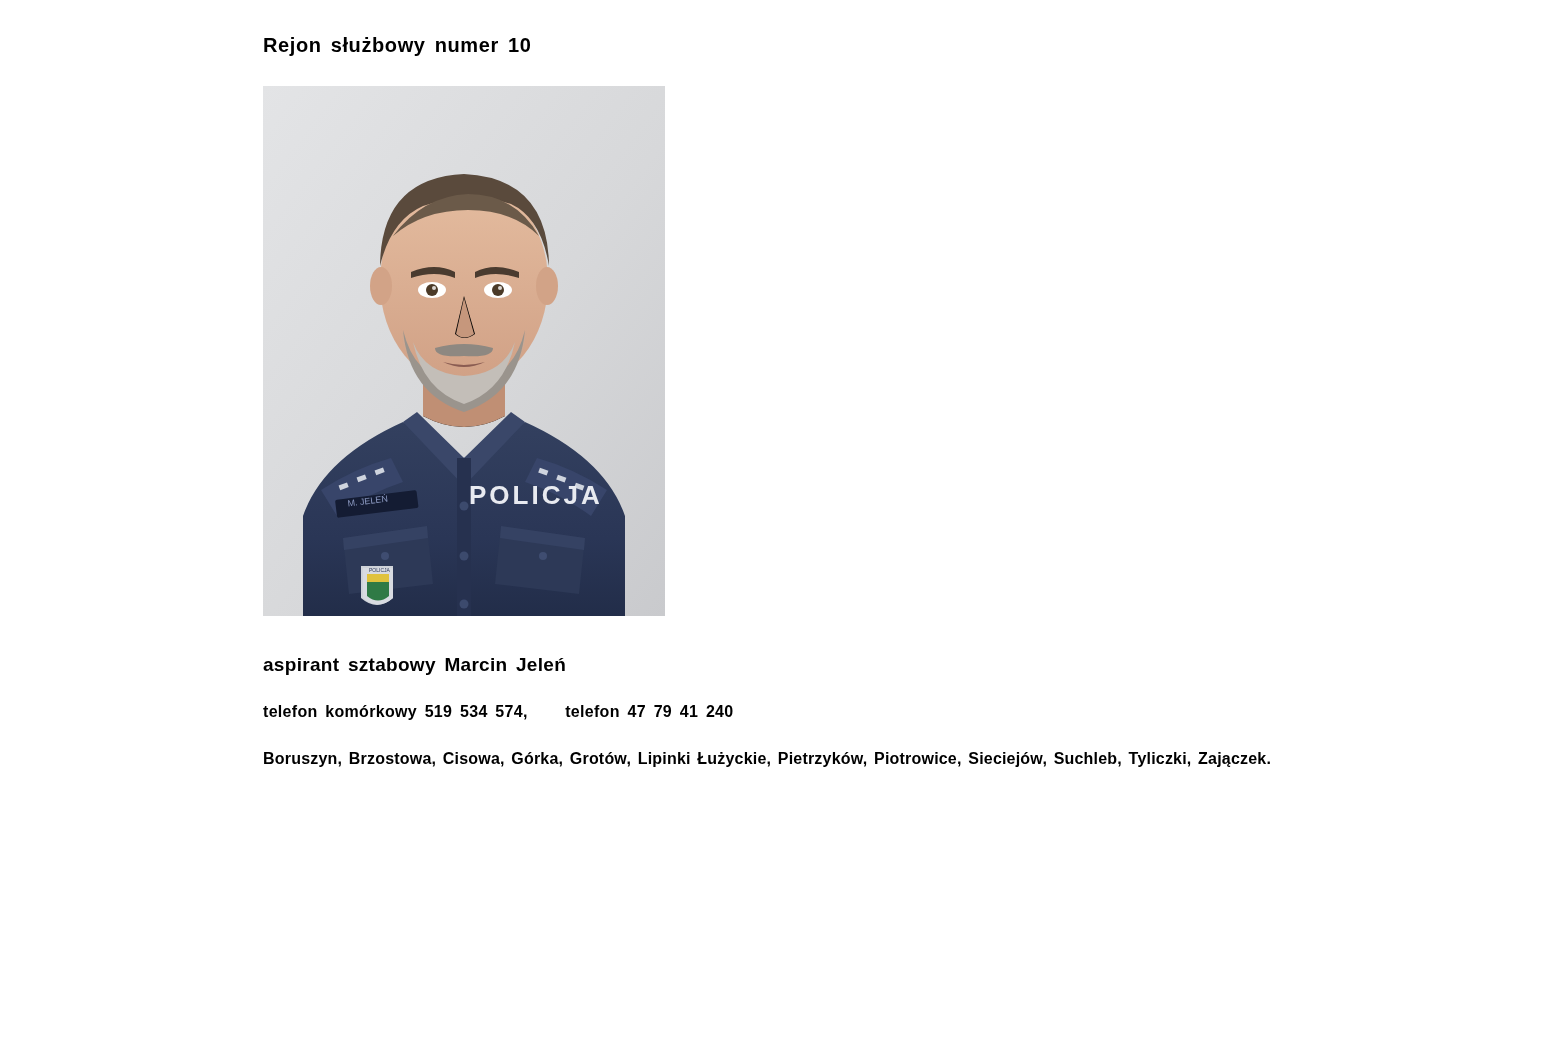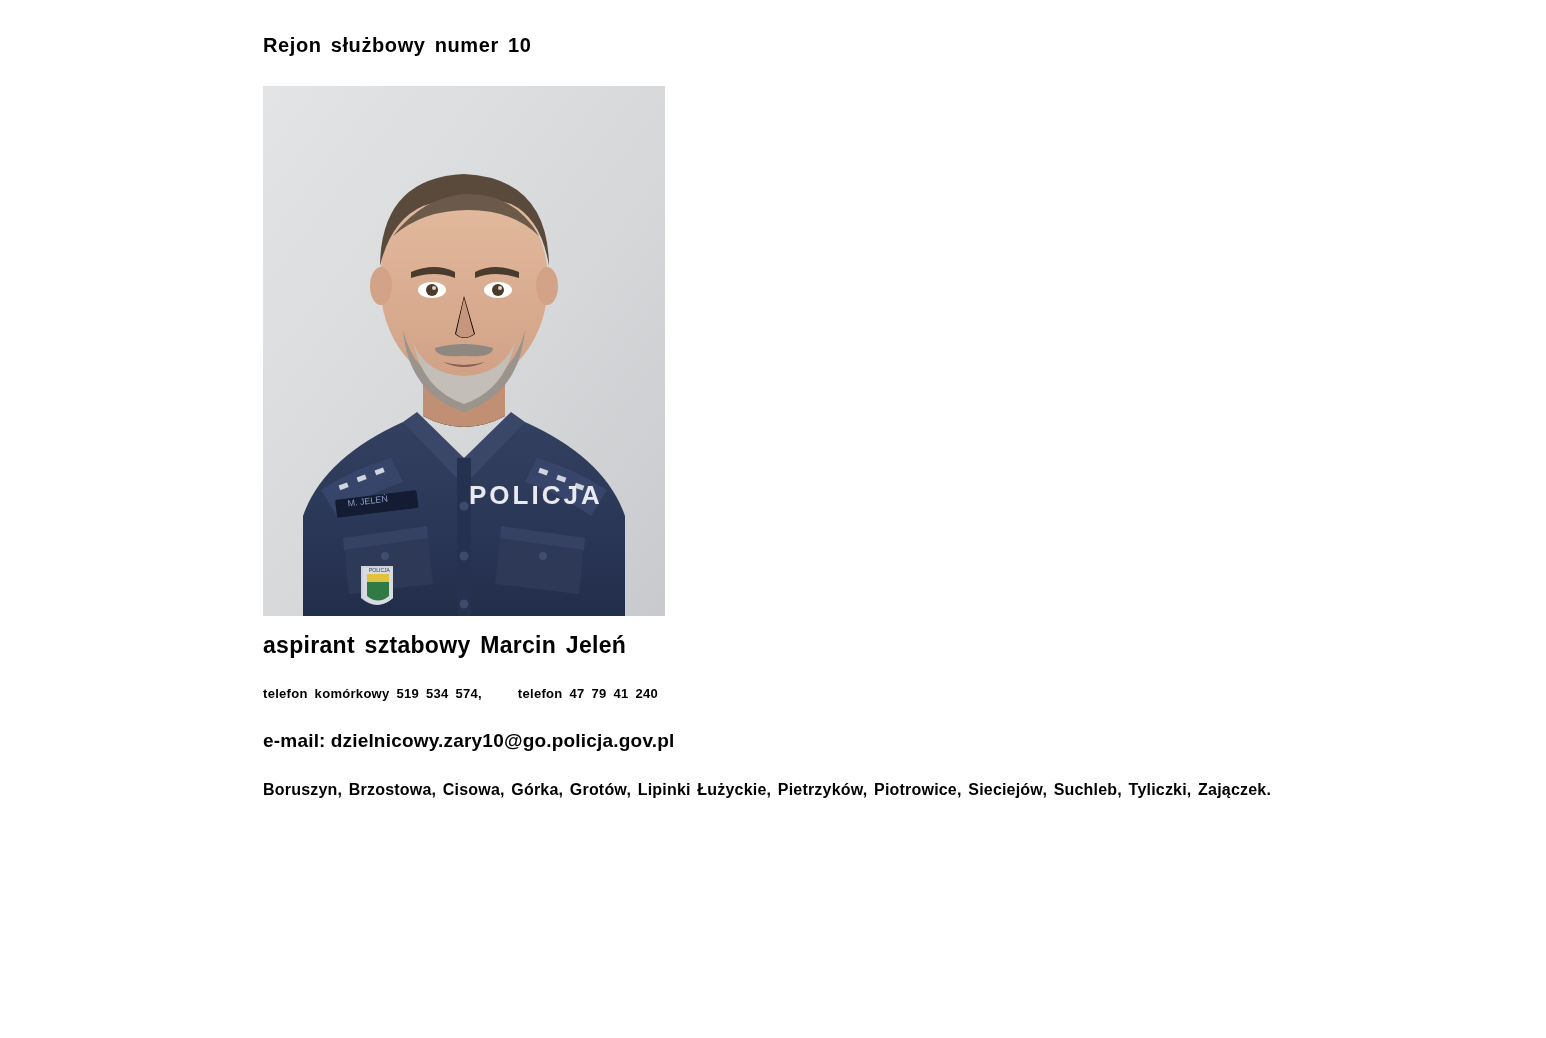--- a/index.html
+++ b/index.html
@@ -39,28 +39,28 @@
     position: relative;
     overflow: hidden;
     background: #d8d9db;
   }
   .photo-svg {
     display: block;
     width: 402px;
     height: 530px;
   }
   .officer-name {
-    font-size: 23px;
+    font-size: 19px;
     font-weight: bold;
     letter-spacing: 0.3px;
     word-spacing: 3px;
-    margin-top: 16px;
+    margin-top: 38px;
   }
   .phone-line {
-    font-size: 13px;
+    font-size: 16px;
     font-weight: bold;
     letter-spacing: 0.3px;
     word-spacing: 3px;
     margin-top: 27px;
   }
   .phone-gap {
     display: inline-block;
     width: 22px;
   }
   .email-line {
@@ -195,21 +195,18 @@
     <div class="officer-name">aspirant sztabowy Marcin Jeleń</div>
 
     <div class="phone-line">
       <span>telefon komórkowy</span>
       <span>519 534 574,</span>
       <span class="phone-gap"></span>
       <span>telefon</span>
       <span>47 79 41 240</span>
     </div>
 
-    <div class="email-line">
-      <span class="email-label">e-mail:</span><span class="email-value">dzielnicowy.zary10@go.policja.gov.pl</span>
-    </div>
 
 
     <div class="villages">Boruszyn, Brzostowa, Cisowa, Górka, Grotów, Lipinki Łużyckie, Pietrzyków, Piotrowice, Sieciejów, Suchleb, Tyliczki, Zajączek.</div>
 
   </div>
 </div>
 
 </body></html>

